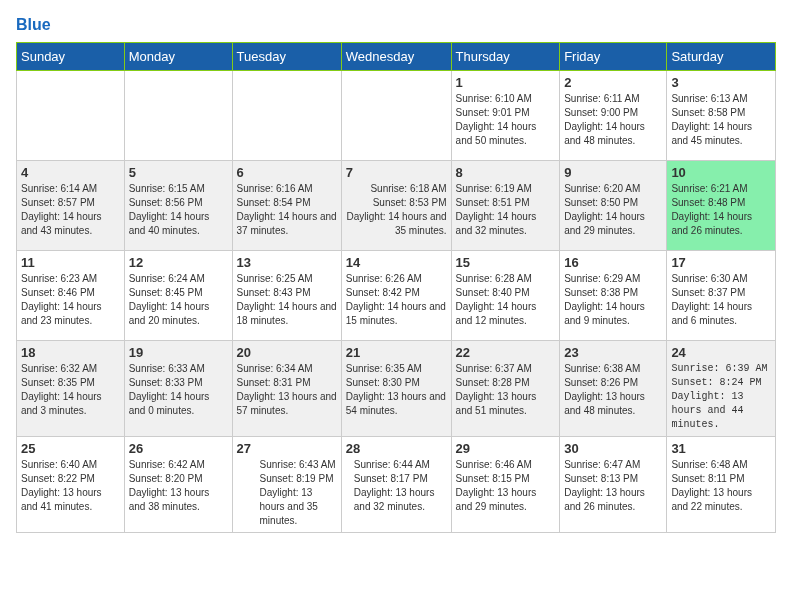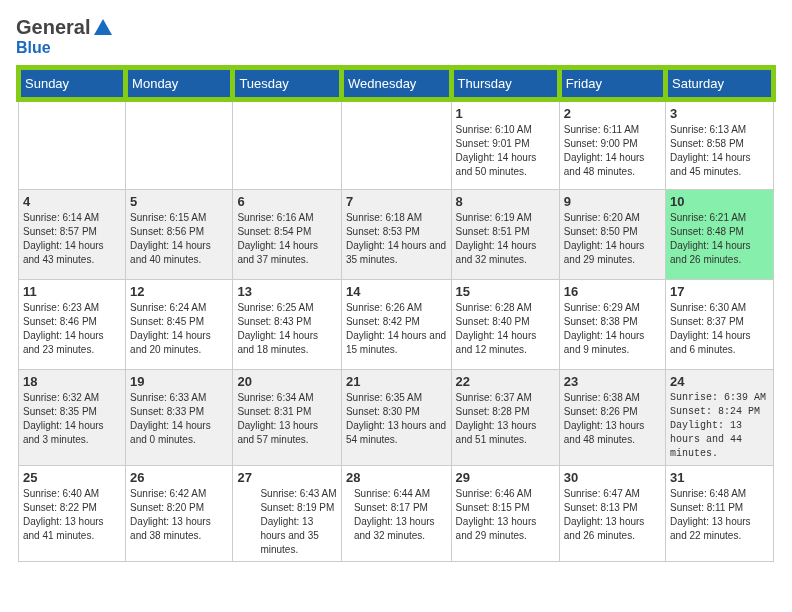--- a/index.html
+++ b/index.html
@@ -38,21 +38,21 @@
       border-collapse: collapse;
       font-size: 11px;
     }
     .calendar-table th {
       background-color: #1a5fa8;
       color: white;
       padding: 6px 4px;
       text-align: left;
       font-size: 13px;
       font-weight: normal;
-      border: 5px solid #84cc16;
+      border: 1px solid #84cc16;
     }
     .calendar-table td {
       border: 1px solid #ccc;
       padding: 4px;
       vertical-align: top;
       height: 90px;
       width: 113px;
     }
     .day-number {
       font-size: 13px;
@@ -88,26 +88,20 @@
       color: #1a6abf;
       font-size: 16px;
       font-weight: bold;
     }
   </style>
 </head>
 <body>
 
 <div class="header-section">
   <div class="logo">
-    <div class="logo-wrapper">
-      <span class="logo-text-general">General</span>
-      <svg width="22" height="22" viewBox="0 0 22 22" style="margin: 0 2px;">
-        <polygon points="11,2 20,18 2,18" fill="#1a6abf"></polygon>
-      </svg>
-    </div>
     <span class="logo-text-blue">Blue</span>
   </div>
   <div class="title-section">
     <div class="month-title"></div>
     <div class="location-title"></div>
   </div>
 </div>
 
 <table class="calendar-table">
   <thead>
@@ -160,21 +154,21 @@
 Daylight: 14 hours and 40 minutes.</div>
         </td>
         <td style="background-color: rgb(240, 240, 240);">
           <span class="day-number">6</span>
           <div class="day-info" style="white-space: pre-line;">Sunrise: 6:16 AM
 Sunset: 8:54 PM
 Daylight: 14 hours and 37 minutes.</div>
         </td>
         <td style="background-color: rgb(240, 240, 240);">
           <span class="day-number">7</span>
-          <div class="day-info" style="white-space: pre-line;">Sunrise: 6:18 AM
+          <div class="day-info" style="white-space: pre-line; text-align: right;">Sunrise: 6:18 AM
 Sunset: 8:53 PM
 Daylight: 14 hours and 35 minutes.</div>
         </td>
         <td style="background-color: rgb(240, 240, 240);">
           <span class="day-number">8</span>
           <div class="day-info" style="white-space: pre-line;">Sunrise: 6:19 AM
 Sunset: 8:51 PM
 Daylight: 14 hours and 32 minutes.</div>
         </td>
         <td style="background-color: rgb(240, 240, 240);">

